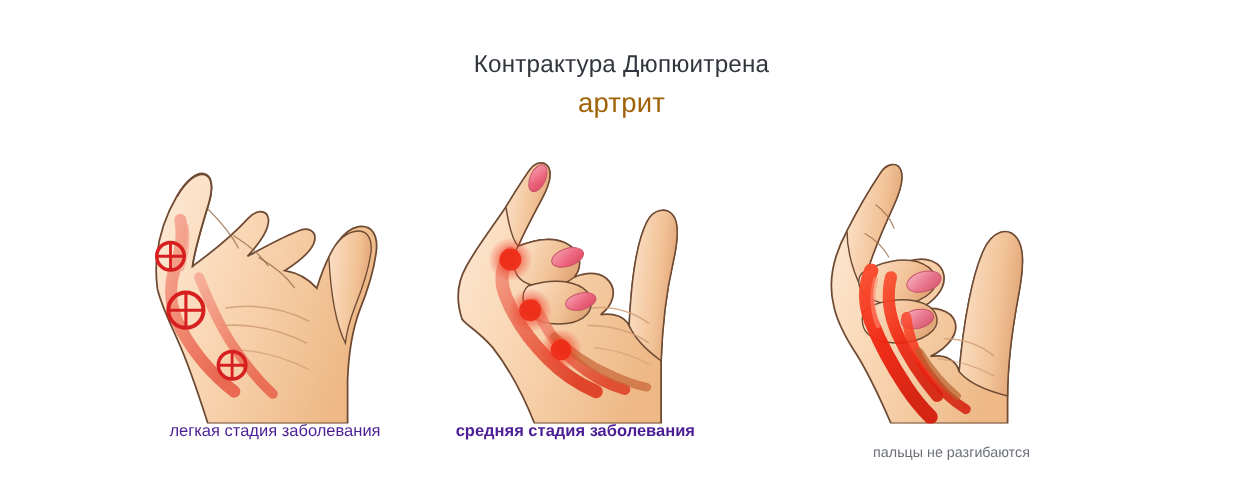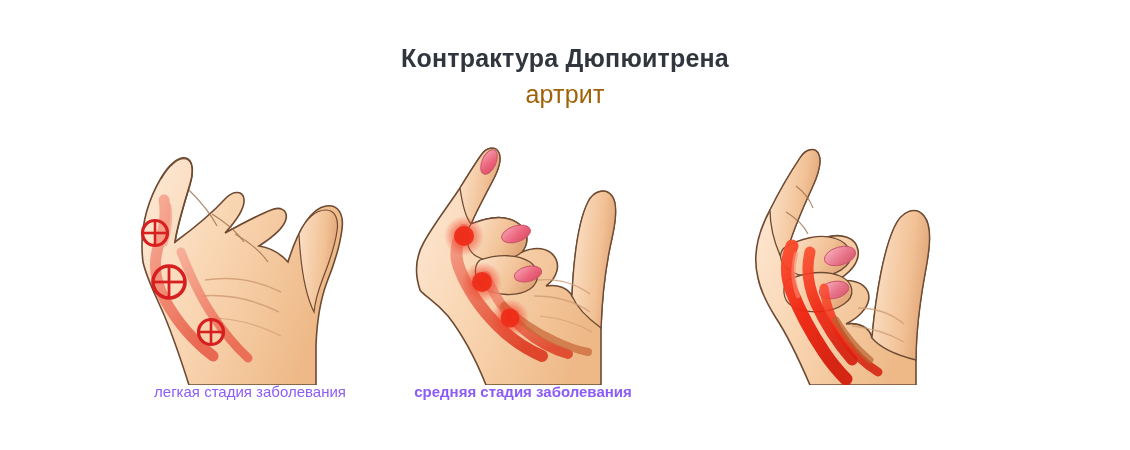--- a/index.html
+++ b/index.html
@@ -10,22 +10,22 @@
     font-family:"Liberation Sans","DejaVu Sans",sans-serif;
     overflow:hidden;position:relative;
   }
   .figure{width:1130px;height:450px;position:relative;}
 
   .title-block{
     position:absolute;top:40px;left:0;width:1130px;
     text-align:center;
   }
   .title-line1{
-    font-size:25px;color:#31363e;line-height:36px;
-    letter-spacing:.2px;font-weight:700;
+    font-size:22px;color:#31363e;line-height:36px;
+    letter-spacing:.2px;font-weight:400;
   }
   .title-line2{
     font-size:25px;color:#a16207;line-height:36px;
     letter-spacing:.2px;font-weight:400;
   }
 
   .panels{
     position:absolute;top:130px;left:0;width:1130px;height:320px;
   }
   .panel{
@@ -35,21 +35,21 @@
   .panel-2{left:358px;font-weight:bold;}
   .panel-3{left:700px;}
 
   .hand-art{
     position:absolute;top:0;left:0;width:330px;height:255px;
   }
   .hand-art svg{display:block;width:330px;height:255px;}
 
   .caption{
     position:absolute;left:0;width:330px;top:252px;
-    text-align:center;font-size:15px;color:#8b5cf6;
+    text-align:center;font-size:15px;color:#4c1d95;
     line-height:20px;white-space:nowrap;
   }
   .sub-caption{
     position:absolute;left:0;width:330px;top:272px;
     text-align:center;font-size:13px;color:#6b7078;
     line-height:18px;white-space:nowrap;
   }
 </style>
 </head>
 <body>
@@ -270,16 +270,17 @@
           <path d="M152 196 C172 198 190 204 204 212" fill="none" stroke="#cf9c74" stroke-width="1.3" opacity=".75"></path>
 
           <path d="M92 116 C86 130 86 146 92 162 C100 182 112 204 124 222
                    C132 234 140 243 146 249" fill="none" stroke="url(#tend3)" stroke-width="13" stroke-linecap="round" opacity=".95"></path>
           <path d="M110 122 C106 138 108 156 116 174 C126 196 140 216 152 230" fill="none" stroke="url(#tend3)" stroke-width="11" stroke-linecap="round" opacity=".9"></path>
           <path d="M124 158 C126 176 134 196 146 212 C156 226 168 236 178 242" fill="none" stroke="url(#tend3)" stroke-width="9" stroke-linecap="round" opacity=".85"></path>
           <path d="M96 124 C92 138 93 152 98 166" fill="none" stroke="#ff8a72" stroke-width="4.5" stroke-linecap="round" opacity=".6"></path>
           <path d="M136 190 C146 206 158 220 170 230" fill="none" stroke="#b8622f" stroke-width="7" stroke-linecap="round" opacity=".7"></path>
         </svg>
       </div>
+      <div class="sub-caption">пальцы не разгибаются</div>
     </div>
 
   </div>
 </div>
 
 </body></html>

